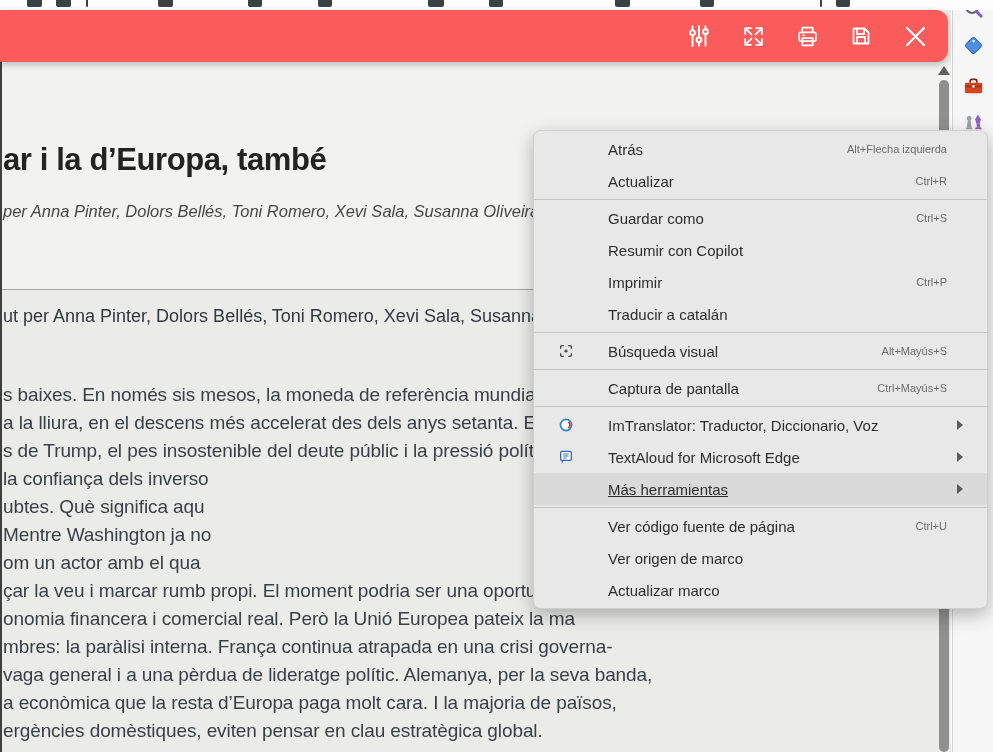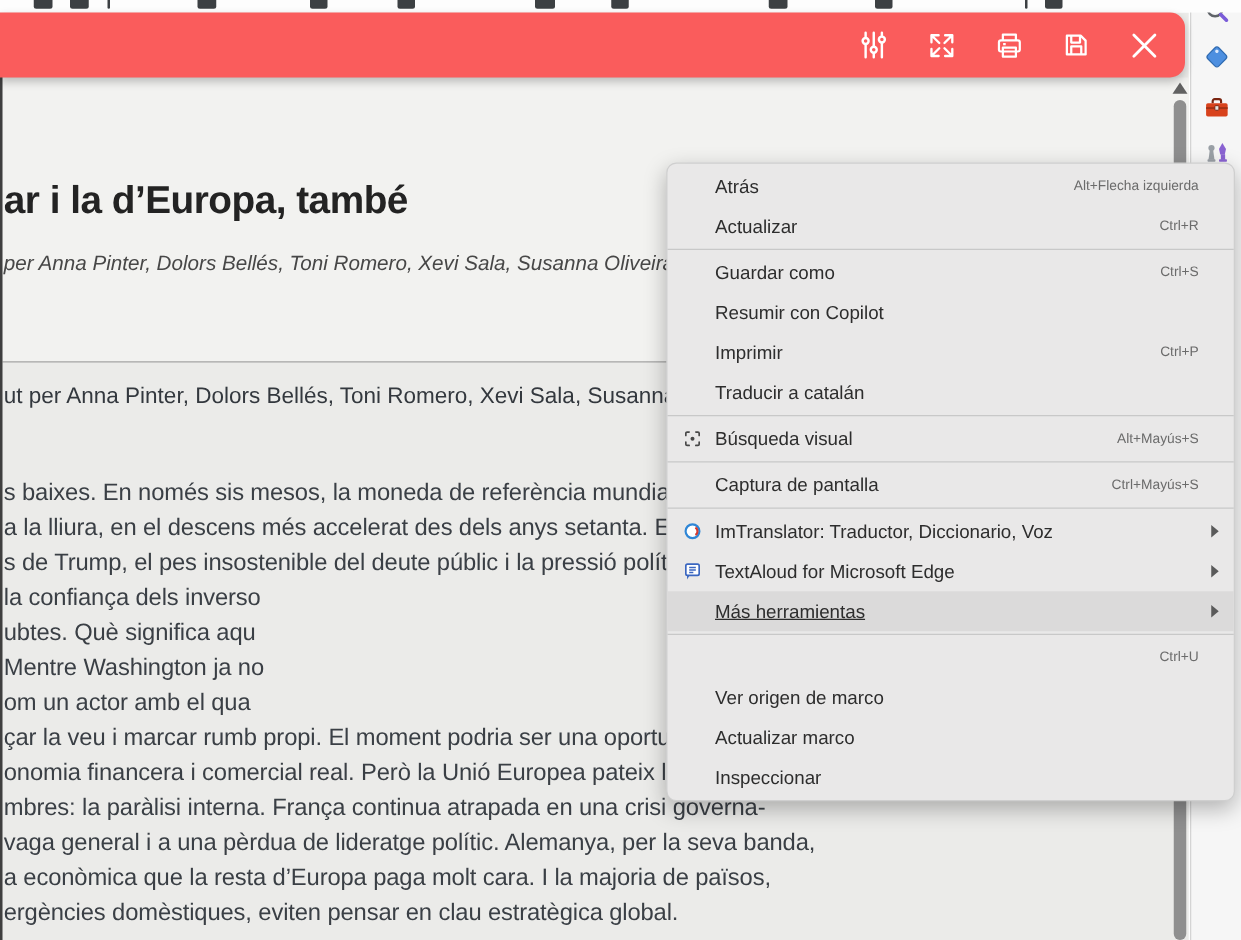--- a/index.html
+++ b/index.html
@@ -44,21 +44,21 @@
   
   .sidebar{position:absolute;left:952px;top:0;width:41px;height:752px;background:var(--sidebar-bg);
     border-left:1px solid #d4d4d4;z-index:3;}
   .sb-icon{position:absolute;left:9px;width:23px;height:23px;cursor:pointer;}
 
   
   .menu{position:absolute;background:var(--menu-bg);border:1px solid #cfcfcf;border-radius:8px;
     box-shadow:0 6px 18px rgba(0,0,0,.28);padding:2px 0;z-index:10;}
   #context-menu{left:533px;top:130px;width:455px;}
   #submenu{left:192px;top:472px;width:344px;z-index:12;}
-  .menu-item{display:flex;align-items:center;height:32px;padding:0 12px;font-size:15px;color:#2d2d2d;cursor:default;}
+  .menu-item{display:flex;align-items:center;height:32px;padding:0 24px;font-size:15px;color:#2d2d2d;cursor:default;gap:24px;}
   .menu-item.highlighted{background:var(--menu-highlight);text-decoration:underline;}
   .menu-item.disabled .mi-label{color:var(--disabled-text);}
   .mi-icon{width:26px;height:16px;display:inline-flex;align-items:center;flex:0 0 26px;}
   .mi-label{white-space:nowrap;}
   .mi-right{margin-left:auto;font-size:11px;color:var(--shortcut-text);white-space:nowrap;padding-right:16px;display:flex;align-items:center;}
   .mi-right.arrow{padding-right:0;}
   .mi-right.arrow::after{content:'';display:block;width:0;height:0;margin-left:6px;
     border-top:5px solid transparent;border-bottom:5px solid transparent;border-left:6px solid #5a5a5a;}
   .menu-sep{height:1px;background:var(--separator);margin:2px 0;}
 </style>
@@ -254,32 +254,28 @@
         <span class="mi-right arrow"></span>
       </div>
       <div class="menu-item highlighted">
         <span class="mi-icon"></span>
         <span class="mi-label">Más herramientas</span>
         <span class="mi-right arrow"></span>
       </div>
       <div class="menu-sep"></div>
       <div class="menu-item">
         <span class="mi-icon"></span>
+        <span class="mi-label">Ver código fuente de página</span>
         <span class="mi-right">Ctrl+U</span>
       </div>
       <div class="menu-item">
         <span class="mi-icon"></span>
         <span class="mi-label">Ver origen de marco</span>
         <span class="mi-right"></span>
       </div>
       <div class="menu-item">
         <span class="mi-icon"></span>
         <span class="mi-label">Actualizar marco</span>
         <span class="mi-right"></span>
       </div>
-      <div class="menu-item">
-        <span class="mi-icon"></span>
-        <span class="mi-label">Inspeccionar</span>
-        <span class="mi-right"></span>
-      </div>
     </div>
 
 </div>
 
 </body></html>

